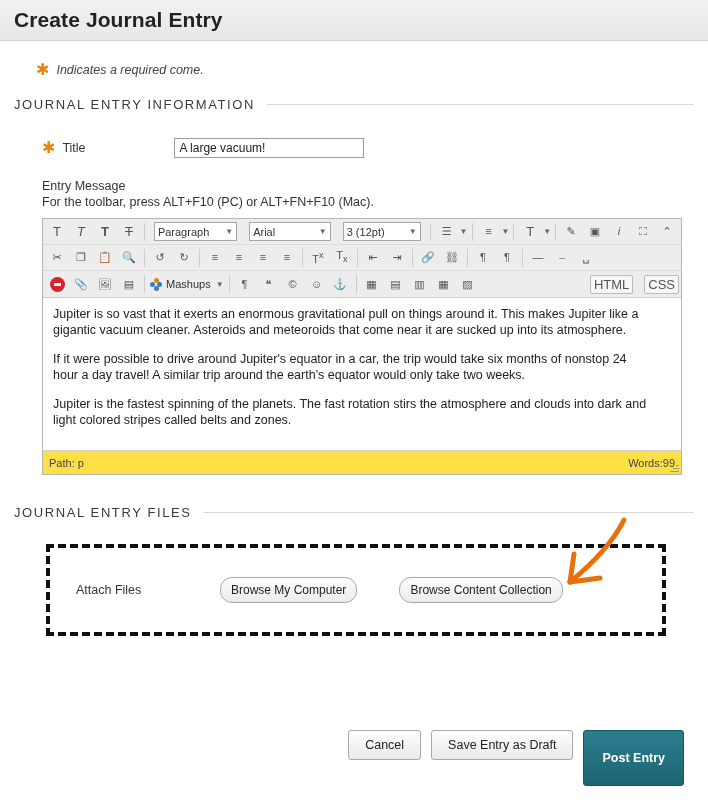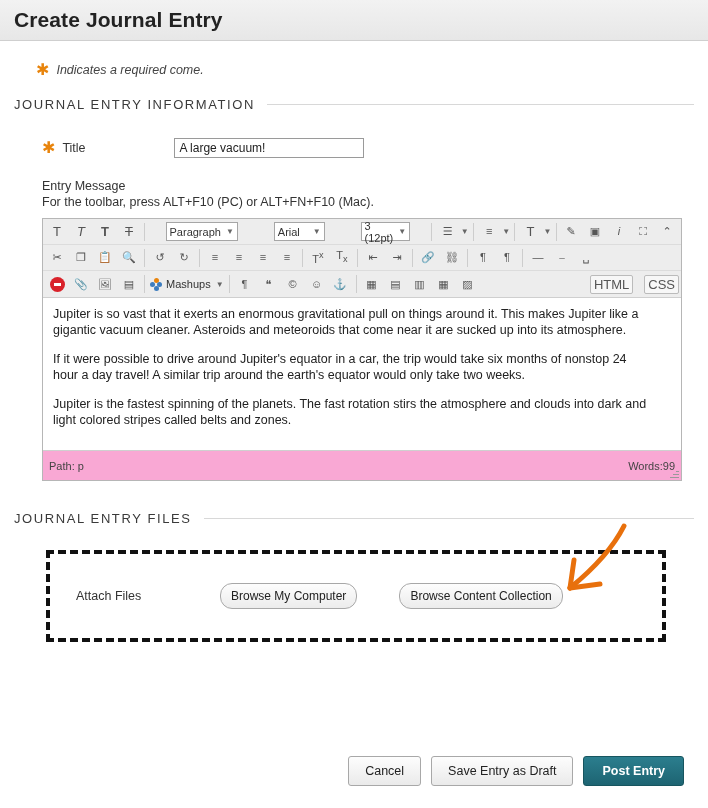--- a/index.html
+++ b/index.html
@@ -149,21 +149,21 @@
   }
   .tb-select {
     height: 19px;
     border: 1px solid #a6a6a6;
     background: #fff;
     font-size: 11px;
     color: #333;
     display: flex;
     align-items: center;
     padding: 0 3px;
-    margin: 0 18px;
+    margin: 0 6px;
     box-sizing: border-box;
     justify-content: space-between;
   }
   .tb-select .caret { font-size: 8px; color: #666; margin-left: 5px;}
   .sel-para { width: 94px; }
   .sel-font { width: 92px; }
   .sel-size { width: 88px; }
   .tb-split {
     display: flex;
     align-items: center;
@@ -226,22 +226,22 @@
     overflow: hidden;
     background: #fff;
   }
   .editor-body p {
     margin: 0 16px 13px 0;
   }
   .editor-status {
     display: flex;
     align-items: center;
     justify-content: space-between;
-    height: 30px;
-    background: #f9a8d4;
+    height: 24px;
+    background: #fde047;
     border-top: 1px solid #cfcfcf;
     padding: 0 6px;
     font-size: 11px;
     color: #444;
     box-sizing: border-box;
     position: relative;
   }
   .resize-grip {
     position: absolute;
     right: 2px;
@@ -307,21 +307,21 @@
     background: linear-gradient(to bottom, #fdfdfd 0%, #eaeaea 100%);
     color: #222;
     margin-left: 10px;
     font-family: "Liberation Sans", sans-serif;
   }
   .btn-primary {
     background: linear-gradient(to bottom, #2b7e8e 0%, #1d6472 100%);
     border: 1px solid #17555f;
     color: #fff;
     font-weight: bold;
-    padding: 7px 18px;
+    padding: 20px 18px;
   }
   .glyph { font-size: 13px; line-height: 1; }
   .small-glyph { font-size: 11px; line-height: 1; }
 </style>
 </head>
 <body>
 
 <div class="page">
 
   <div class="titlebar">

